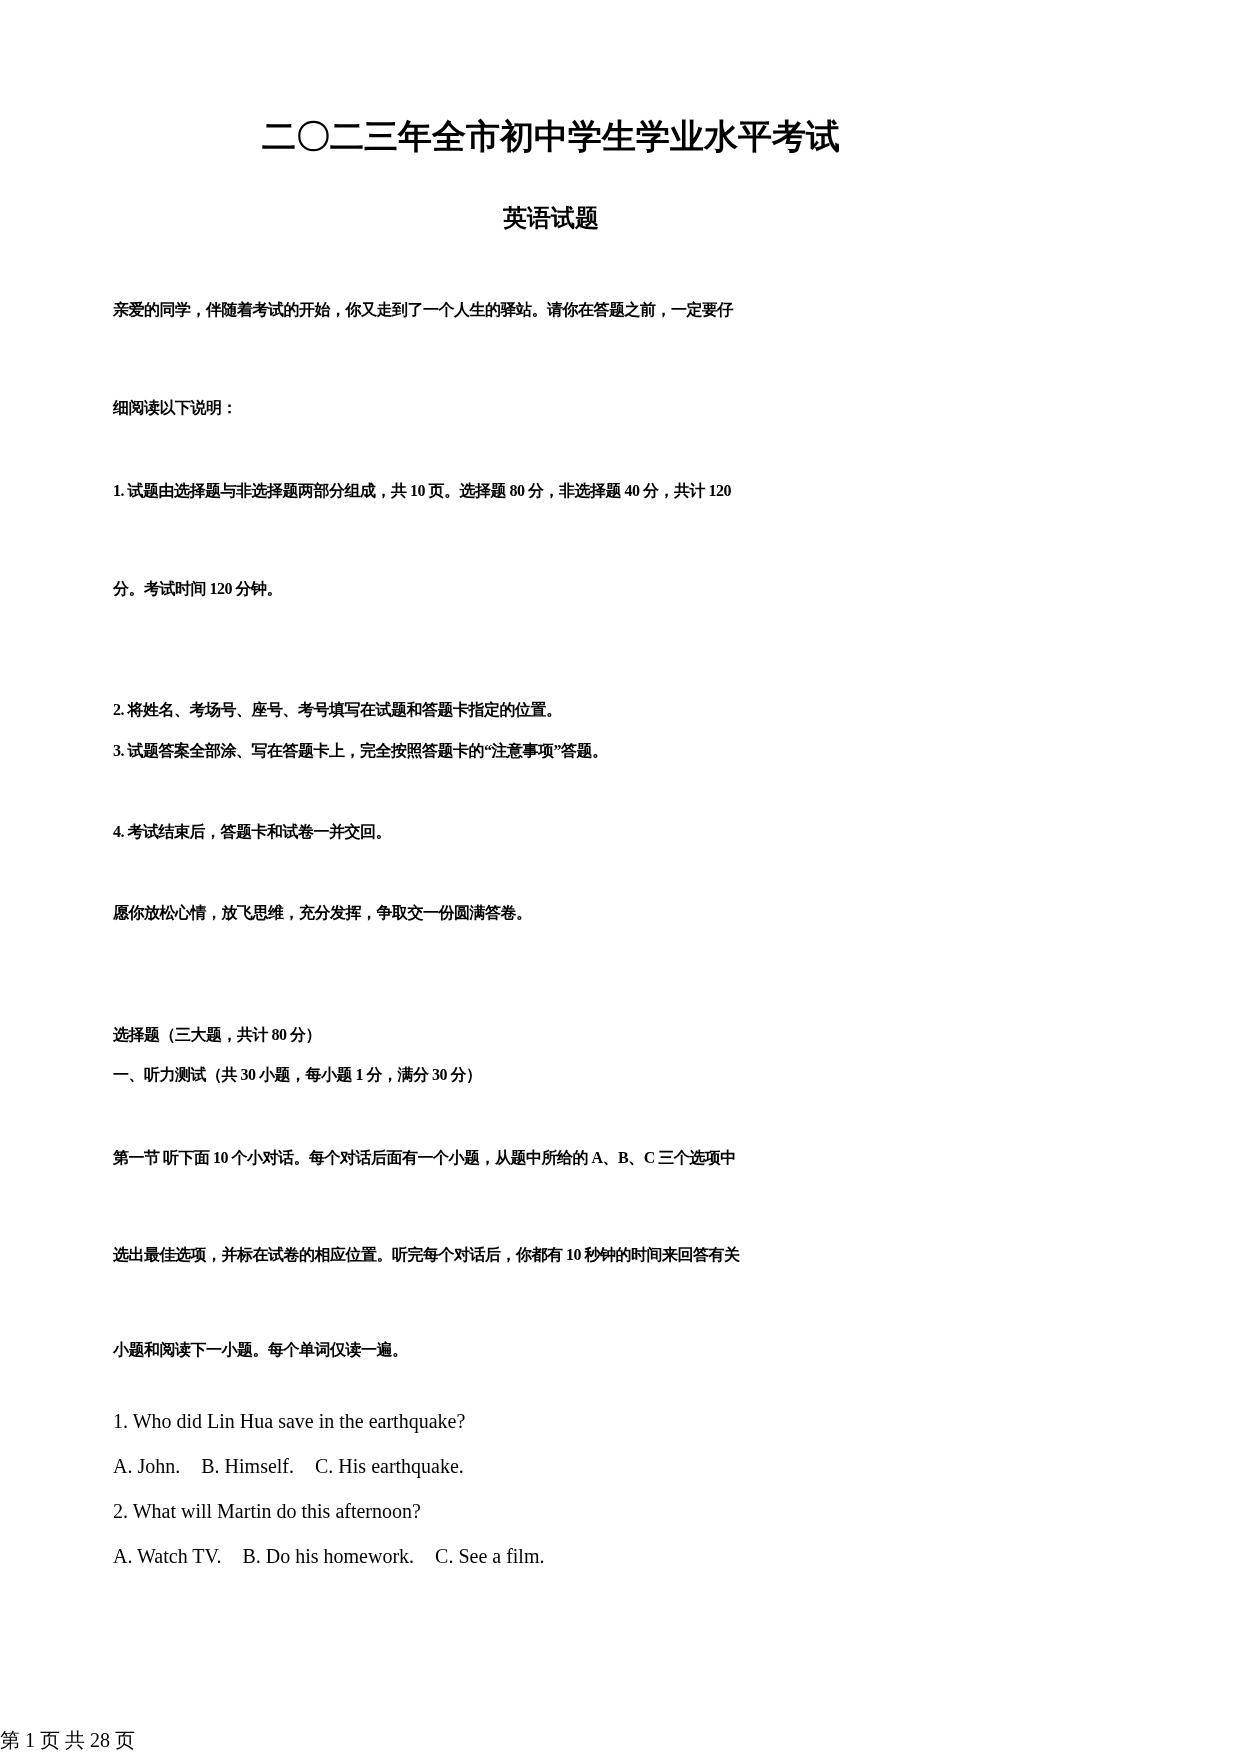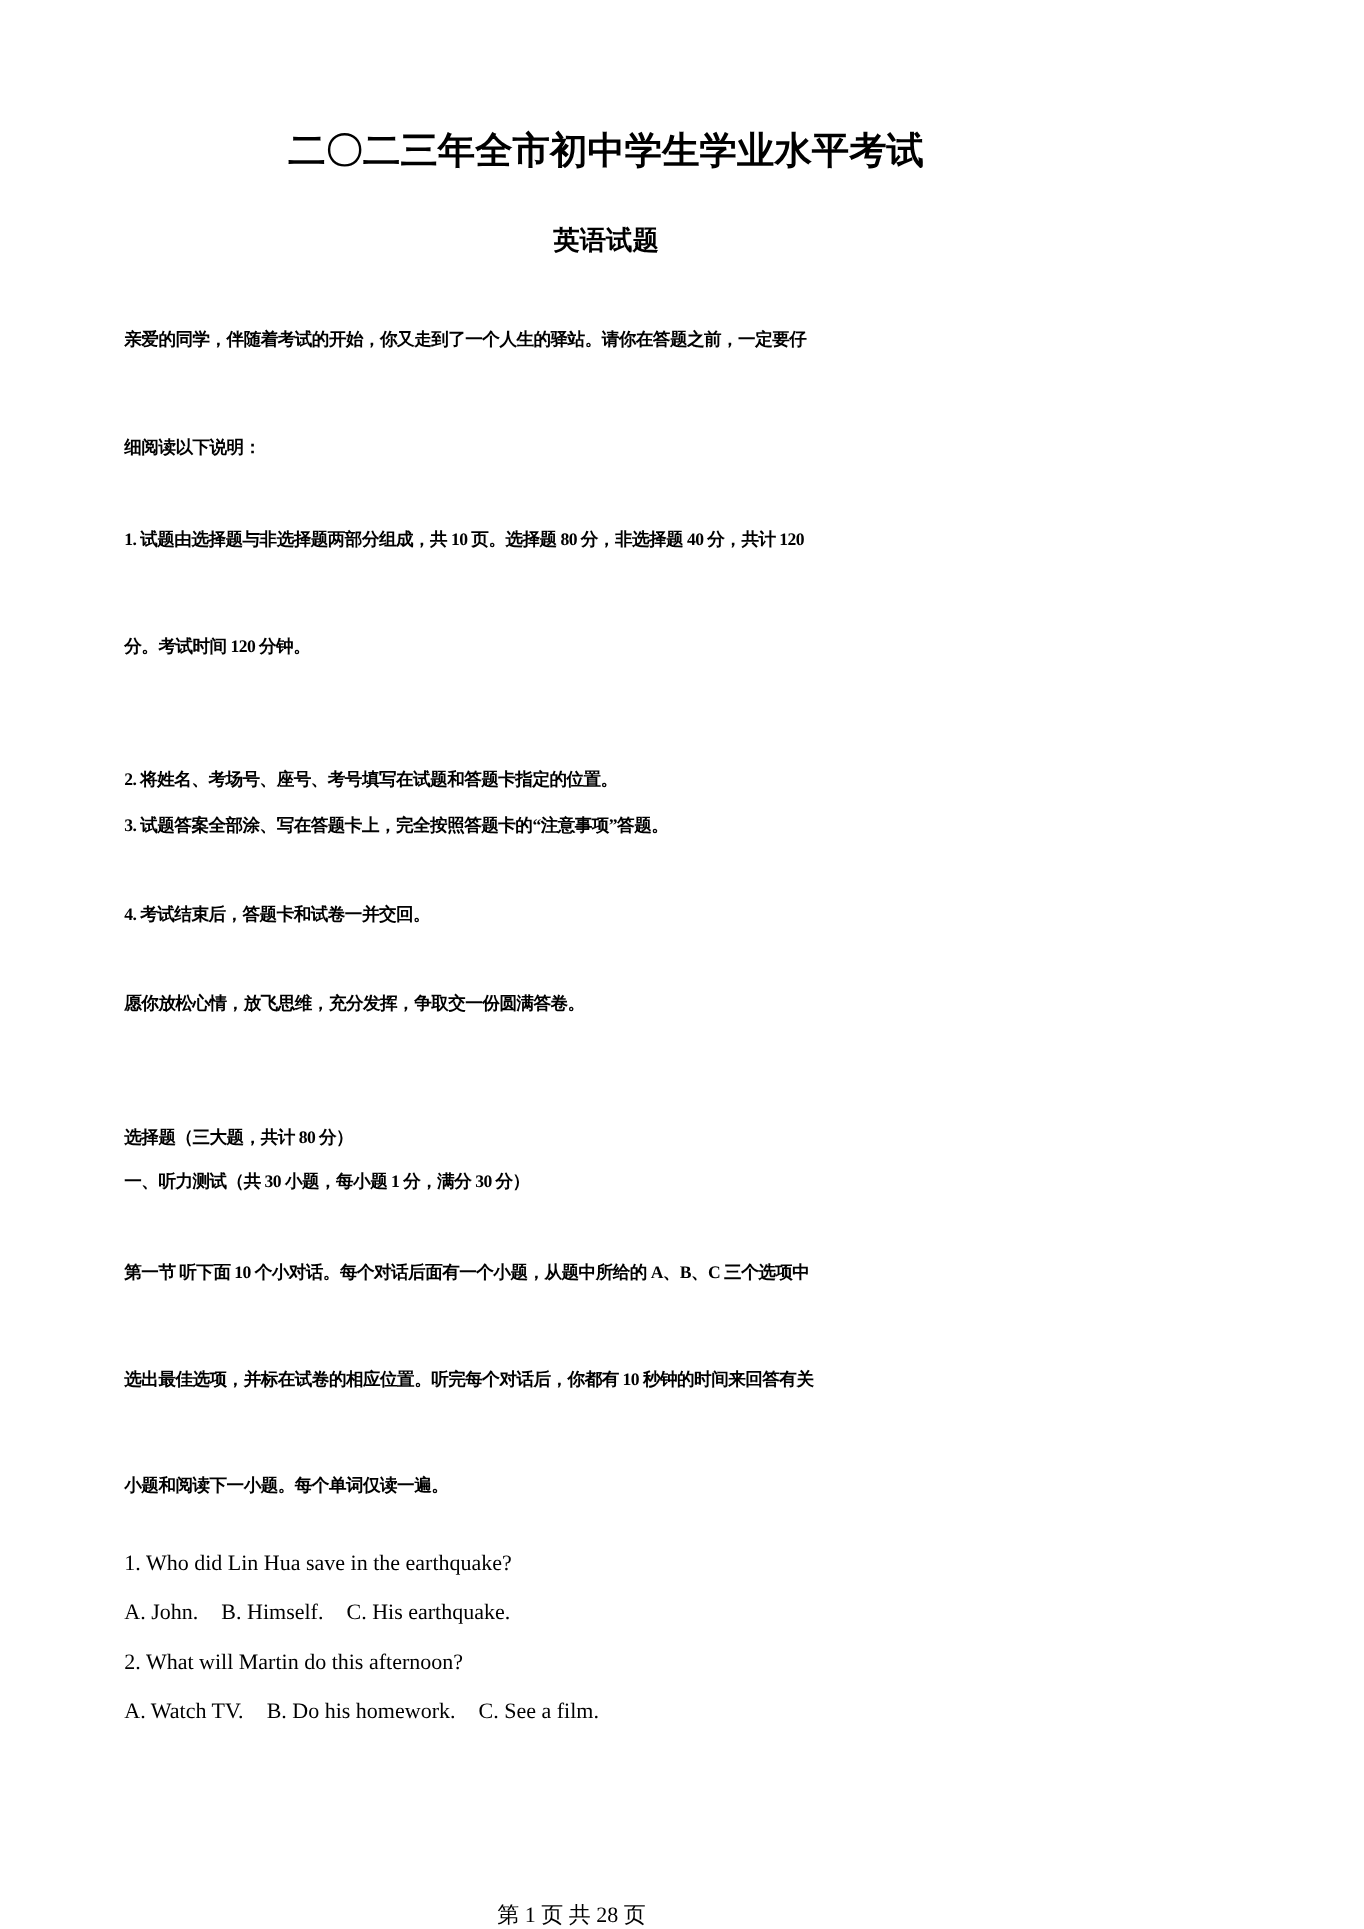--- a/index.html
+++ b/index.html
@@ -48,21 +48,20 @@
       font-family: "Liberation Serif", serif;
       font-size: 20px;
       line-height: 24px;
     }
     .opt-gap { display: inline-block; width: 16px; }
     .footer {
       position: absolute;
       top: 1727px;
       left: 0;
       width: 1039px;
-      text-align: center;
       font-family: "Liberation Serif", "DejaVu Serif", serif;
       font-size: 20px;
       white-space: nowrap;
     }
   </style>
 </head>
 <body>
 
 <div class="page">
 

